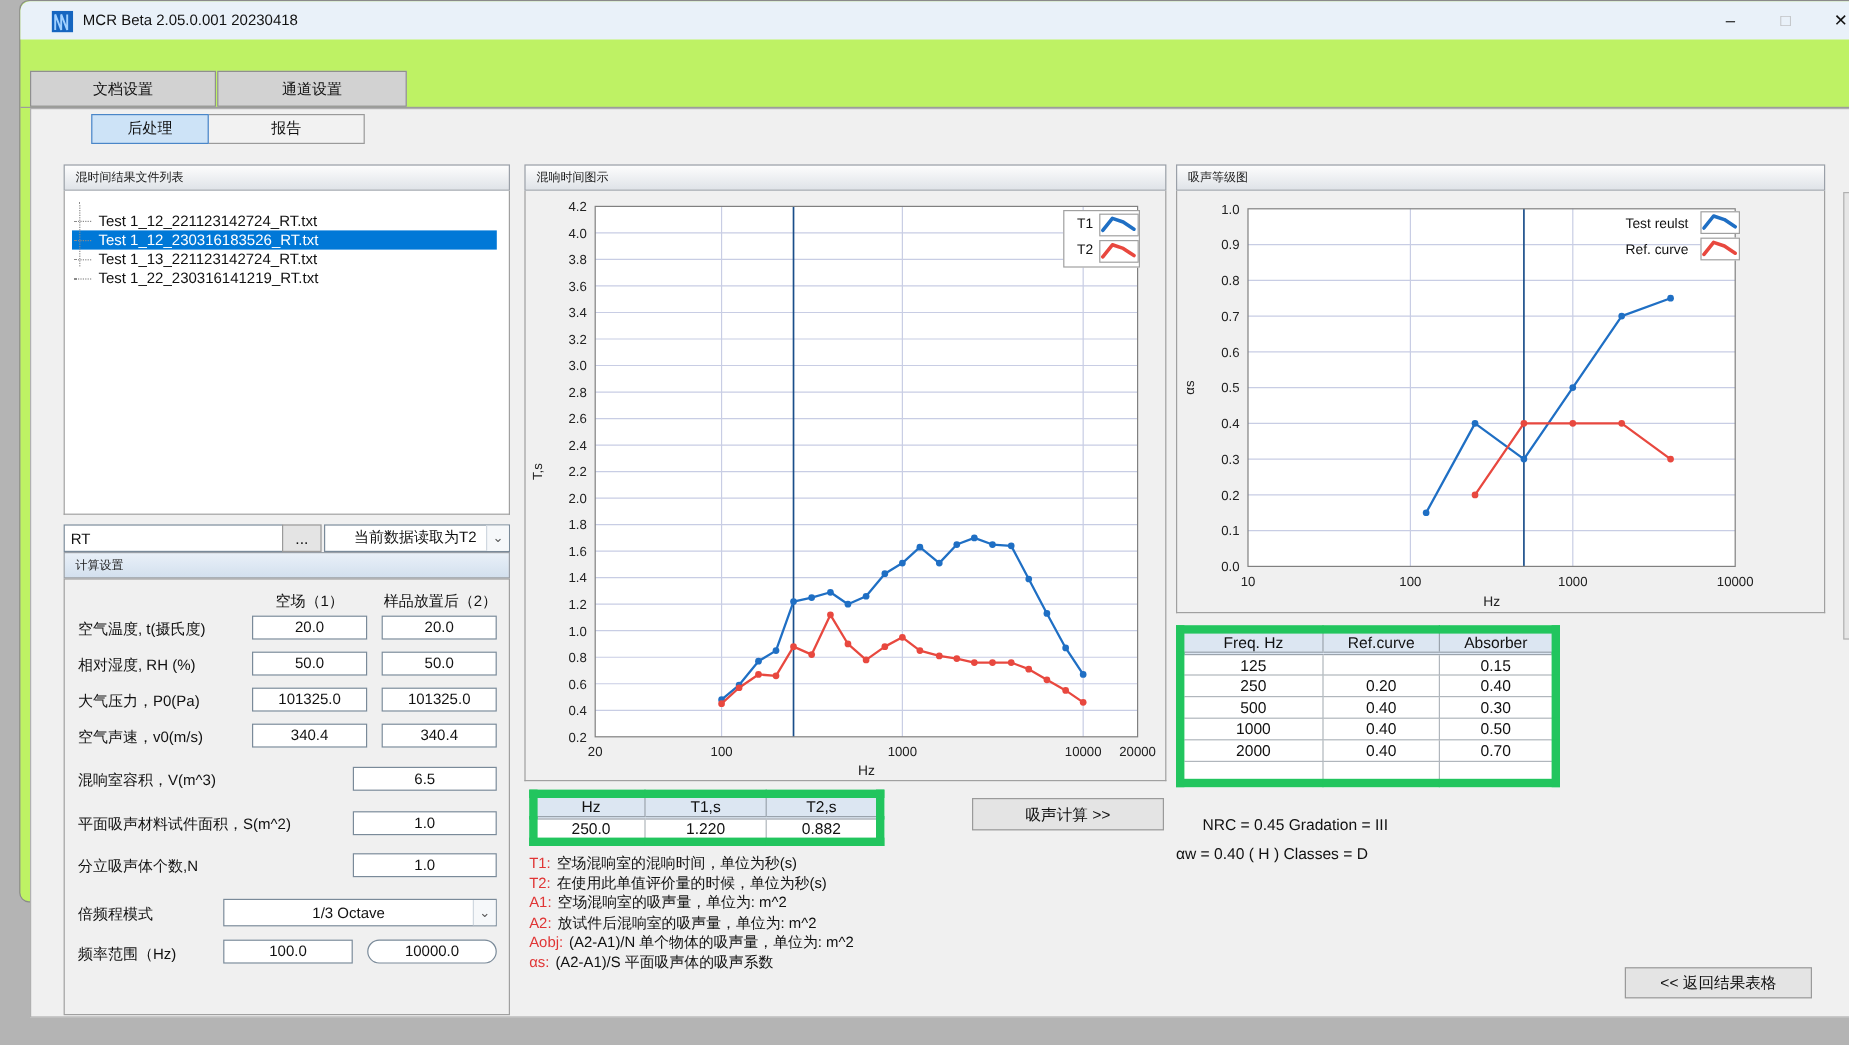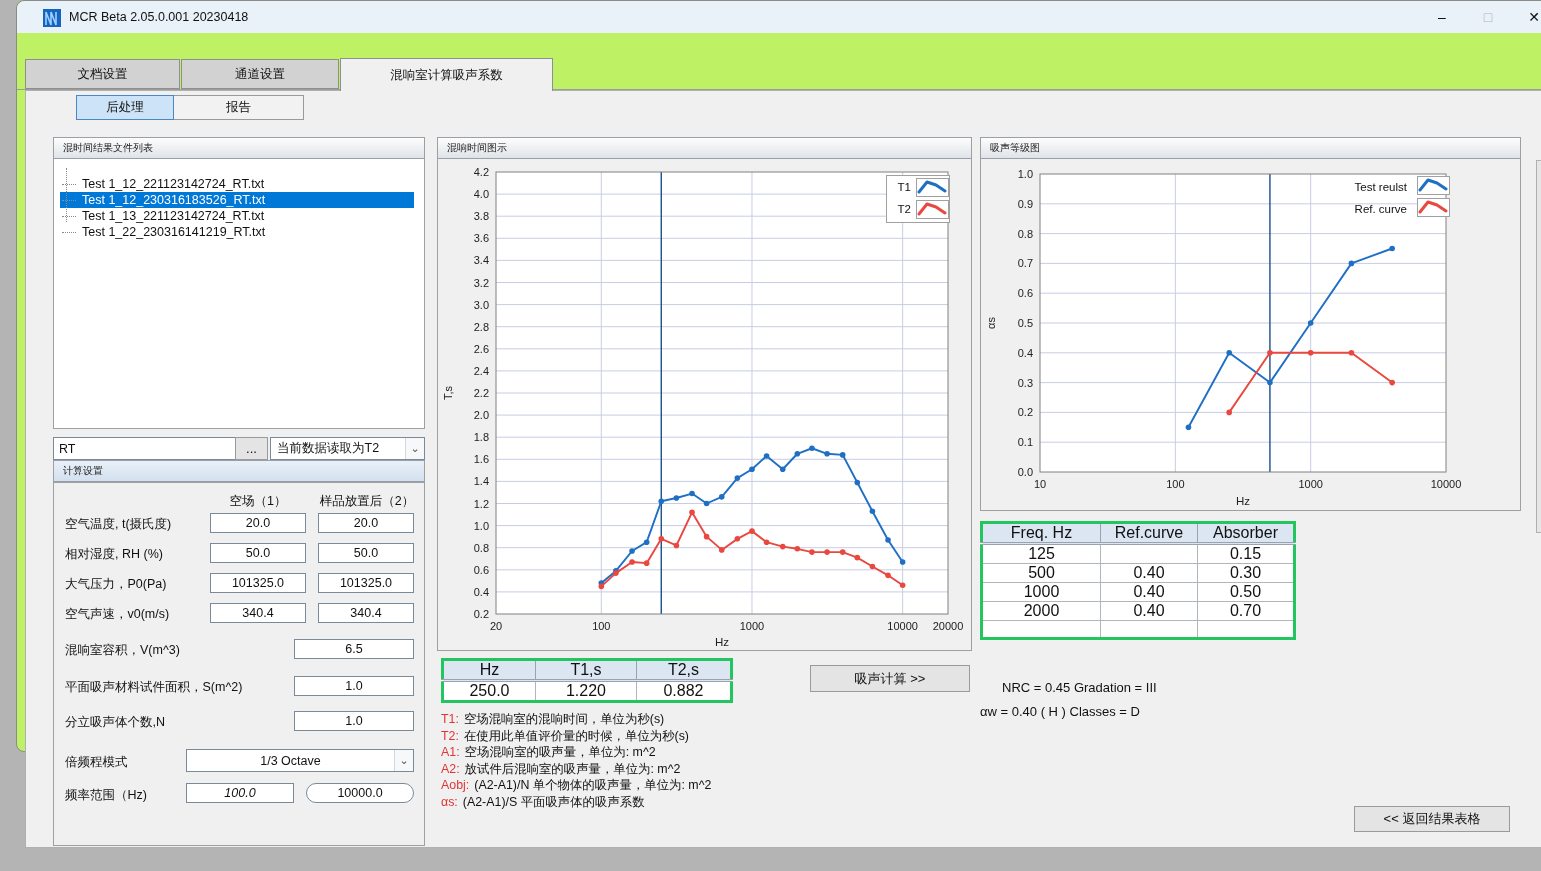--- a/index.html
+++ b/index.html
@@ -23,26 +23,26 @@
   .panelbody{background:#f0f0f0;border:1px solid #a0a0a0;border-top:none}
   .listbox{background:#fff;border:1px solid #a0a0a0;border-top:none;padding-top:17px;position:relative}
   .vline{position:absolute;left:12px;top:9px;height:54px;border-left:1px dotted #8a8a8a}
   .fl-row{height:16px;display:flex;align-items:center;font-size:12.5px;margin:0 10px 0 6px;padding-left:2px;white-space:nowrap}
   .fl-row .stub{width:14px;border-top:1px dotted #8a8a8a;margin-right:6px;flex:0 0 auto}
   .fl-row.sel{background:#0078d7;color:#fff}
   .ibox{background:#fff;border:1px solid #7a8a99;font-size:12.5px;text-align:center;font-family:inherit;padding:0 3px;color:#111}
   .ibox.left{text-align:left;padding-left:5px}
   .combo{background:#fff;border:1px solid #7a8a99;font-size:12.5px;display:flex;align-items:center}
   .combo .txt{flex:1;text-align:center}
-  .combo .txt.left{text-align:left;padding-left:6px}
+  .combo .txt.left{text-align:left;padding-left:24px}
   .combo .arrow{width:19px;height:100%;display:flex;align-items:center;justify-content:center;color:#555;font-size:11px;border-left:1px solid #d0d8e0;background:#f6f8fa}
   .btn{background:#e4e4e4;border:1px solid #9a9a9a;display:flex;align-items:center;justify-content:center;font-size:13px}
   .lbl{font-size:12.5px;white-space:nowrap;color:#111}
   .groupbox{border:1px solid #a0a0a0}
-  table.grid{border-collapse:collapse;table-layout:fixed;background:#fff;border:3px solid #22c55e;font-size:16px}
+  table.grid{border-collapse:collapse;table-layout:fixed;background:#fff;border:7px solid #22c55e;font-size:13px}
   table.grid th{background:#dce6f2;font-weight:normal;border:1px solid #9aa3ad;border-bottom:3px double #9aa3ad;height:18px}
   table.grid td{border:1px solid #b0b6bc;text-align:center;height:18px}
   .legendbox{background:#fff;border:1px solid #a0a0a0}
   .leg-row{display:flex;align-items:center;height:22px}
   .leg-label{font-size:11.5px;text-align:right;padding-right:5px;flex:1;white-space:nowrap}
   .glyph{width:33px;height:19px;background:#fff;border:1px solid #a0a0a0;flex:0 0 auto;display:flex;align-items:center;justify-content:center}
   .note-line{font-size:12.4px;line-height:16.5px;white-space:nowrap}
   .note-key{color:#e03535;margin-right:5px}
   .rtext{font-size:13px;white-space:nowrap}
   .smalltext{font-size:12.4px;white-space:nowrap}
@@ -62,21 +62,20 @@
     <span class="abs title-text">MCR Beta 2.05.0.001 20230418</span>
     <div class="abs winbtn" style="left:1402px">–</div>
     <div class="abs winbtn" style="left:1448px;color:#b0b0b0">□</div>
     <div class="abs winbtn" style="left:1494px">✕</div>
   </div>
 
 
   <div class="abs tabstrip">
     <div class="abs tab" style="left:8px;width:155px">文档设置</div>
     <div class="abs tab" style="left:164px;width:158px">通道设置</div>
-    <div class="abs tab active" style="left:323px;width:213px">混响室计算吸声系数</div>
   </div>
 
   <div class="abs content"></div>
 
   <div class="abs subbtn sel" style="left:59px;top:94px;width:98px">后处理</div>
   <div class="abs subbtn" style="left:156px;top:94px;width:131px">报告</div>
 
   <div class="abs hdr" style="left:36px;top:136px;width:372px">混时间结果文件列表</div>
   <div class="abs listbox" style="left:36px;top:158px;width:372px;height:270px" id="fileList">
     <div class="vline"></div>
@@ -136,21 +135,21 @@
   <div class="abs lbl" style="left:48px;top:713px">分立吸声体个数,N</div>
   <input class="abs ibox" style="left: 277px; top: 710px; width: 120px; height: 20px;" value="1.0">
 
   <div class="abs lbl" style="left:48px;top:753px">倍频程模式</div>
   <div class="abs combo" style="left:169px;top:748px;width:228px;height:23px">
     <span class="txt">1/3 Octave</span>
     <span class="arrow">⌄</span>
   </div>
 
   <div class="abs lbl" style="left:48px;top:786px">频率范围（Hz)</div>
-  <input class="abs ibox" style="left: 169px; top: 782px; width: 108px; height: 20px; font-style: italic;" value="100.0">
+  <input class="abs ibox" style="left: 169px; top: 782px; width: 108px; height: 20px;" value="100.0">
   <input class="abs ibox" style="left: 289px; top: 782px; width: 108px; height: 20px; border-radius: 10px;" value="10000.0">
 
   <div class="abs hdr" style="left:420px;top:136px;width:535px">混响时间图示</div>
   <div class="abs panelbody" style="left:420px;top:158px;width:535px;height:492px">
     <svg id="rtChart" width="533" height="490">
         <rect x="58" y="13" width="452" height="442" fill="#ffffff"></rect>
         <text x="51" y="459" text-anchor="end" font-size="11" fill="#222">0.2</text>
         <line x1="58" y1="432.9" x2="510" y2="432.9" stroke="#c8cde4" stroke-width="1"></line>
         <text x="51" y="436.9" text-anchor="end" font-size="11" fill="#222">0.4</text>
         <line x1="58" y1="410.8" x2="510" y2="410.8" stroke="#c8cde4" stroke-width="1"></line>
@@ -381,20 +380,25 @@
           <th>Absorber</th>
         </tr>
       </thead>
     <tbody>
         <tr>
           <td>125</td>
           <td></td>
           <td>0.15</td>
         </tr>
         <tr>
+          <td>250</td>
+          <td>0.20</td>
+          <td>0.40</td>
+        </tr>
+        <tr>
           <td>500</td>
           <td>0.40</td>
           <td>0.30</td>
         </tr>
         <tr>
           <td>1000</td>
           <td>0.40</td>
           <td>0.50</td>
         </tr>
         <tr>

